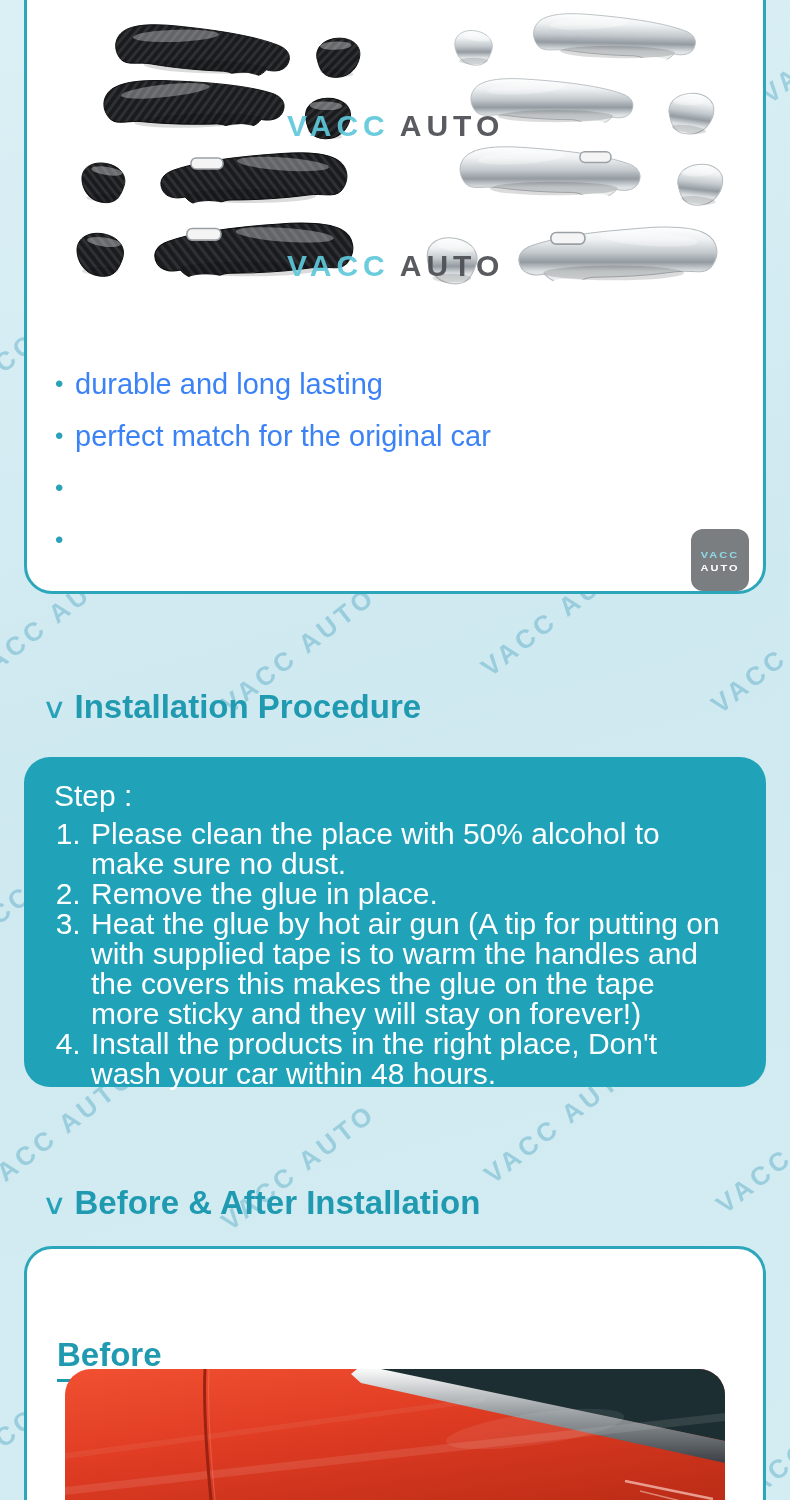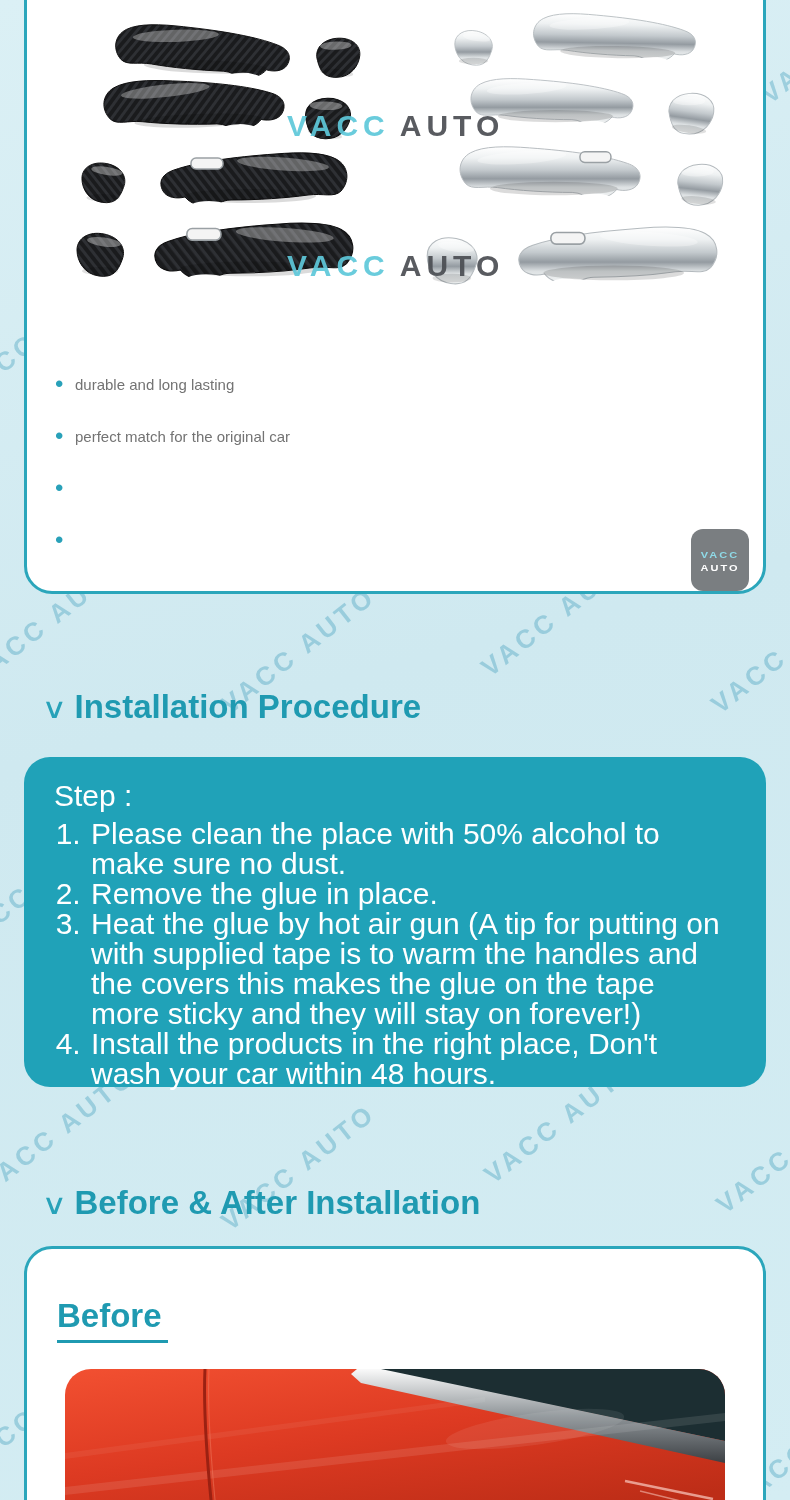--- a/index.html
+++ b/index.html
@@ -30,21 +30,21 @@
   }
   .card-wm .wm-vacc { color:#5ec8da; }
   .card-wm .wm-auto { color:#4b4e53; margin-left:10px; }
   .card-wm-1 { left:260px; top:142px; }
   .card-wm-2 { left:260px; top:282px; }
   .features { position:absolute; left:28px; top:404px; list-style:none; }
   .features li { display:flex; align-items:flex-start; height:52px; }
   .features .dot {
     font-size:24px; line-height:26px; color:#29a1b9; width:20px; flex:none;
   }
-  .features .ftx { font-size:15px; line-height:27px; color:#737373; }
+  .features .ftx { font-size:29px; line-height:27px; color:#3b82f6; }
   .badge {
     position:absolute; left:664px; top:562px; width:58px; height:62px;
     background:#7a7e81; border-radius:12px; display:flex; flex-direction:column;
     align-items:center; justify-content:center; gap:1px;
   }
   .badge .b1 { color:#8fdbe8; font-weight:bold; font-size:11px; letter-spacing:2px; transform:scaleY(.9); }
   .badge .b2 { color:#ffffff; font-weight:bold; font-size:11px; letter-spacing:2px; transform:scaleY(.9); }
   .section-heading {
     position:absolute; left:44px; z-index:1; display:flex; align-items:center; gap:10px;
   }
@@ -57,21 +57,21 @@
   .steps-box {
     position:absolute; left:24px; top:757px; width:742px; height:330px; z-index:1;
     background:#20a2b8; border-radius:26px; padding:24px 26px 0 30px;
     color:#ffffff; font-size:30px; line-height:30px;
   }
   .steps-box ol { margin:8px; padding-left:27px; max-width:668px; }
   .steps-box li { padding-left:2px; }
   .before-title { position:absolute; left:30px; top:48px; }
   .before-title span {
     font-size:33px; font-weight:bold; color:#1f9ab1;
-    border-bottom:3px solid #1f9ab1; padding:0 6px 5px 0; display:inline-block;
+    border-bottom:3px solid #1f9ab1; padding:0 6px 5px 0; display:inline-block;margin-top:39px;
   }
   .car-photo {
     position:absolute; left:38px; top:120px; width:660px; height:160px;
     border-radius:26px; overflow:hidden;
   }
   .car-photo svg { display:block; width:660px; height:160px; }
 </style>
 </head>
 <body>
 

